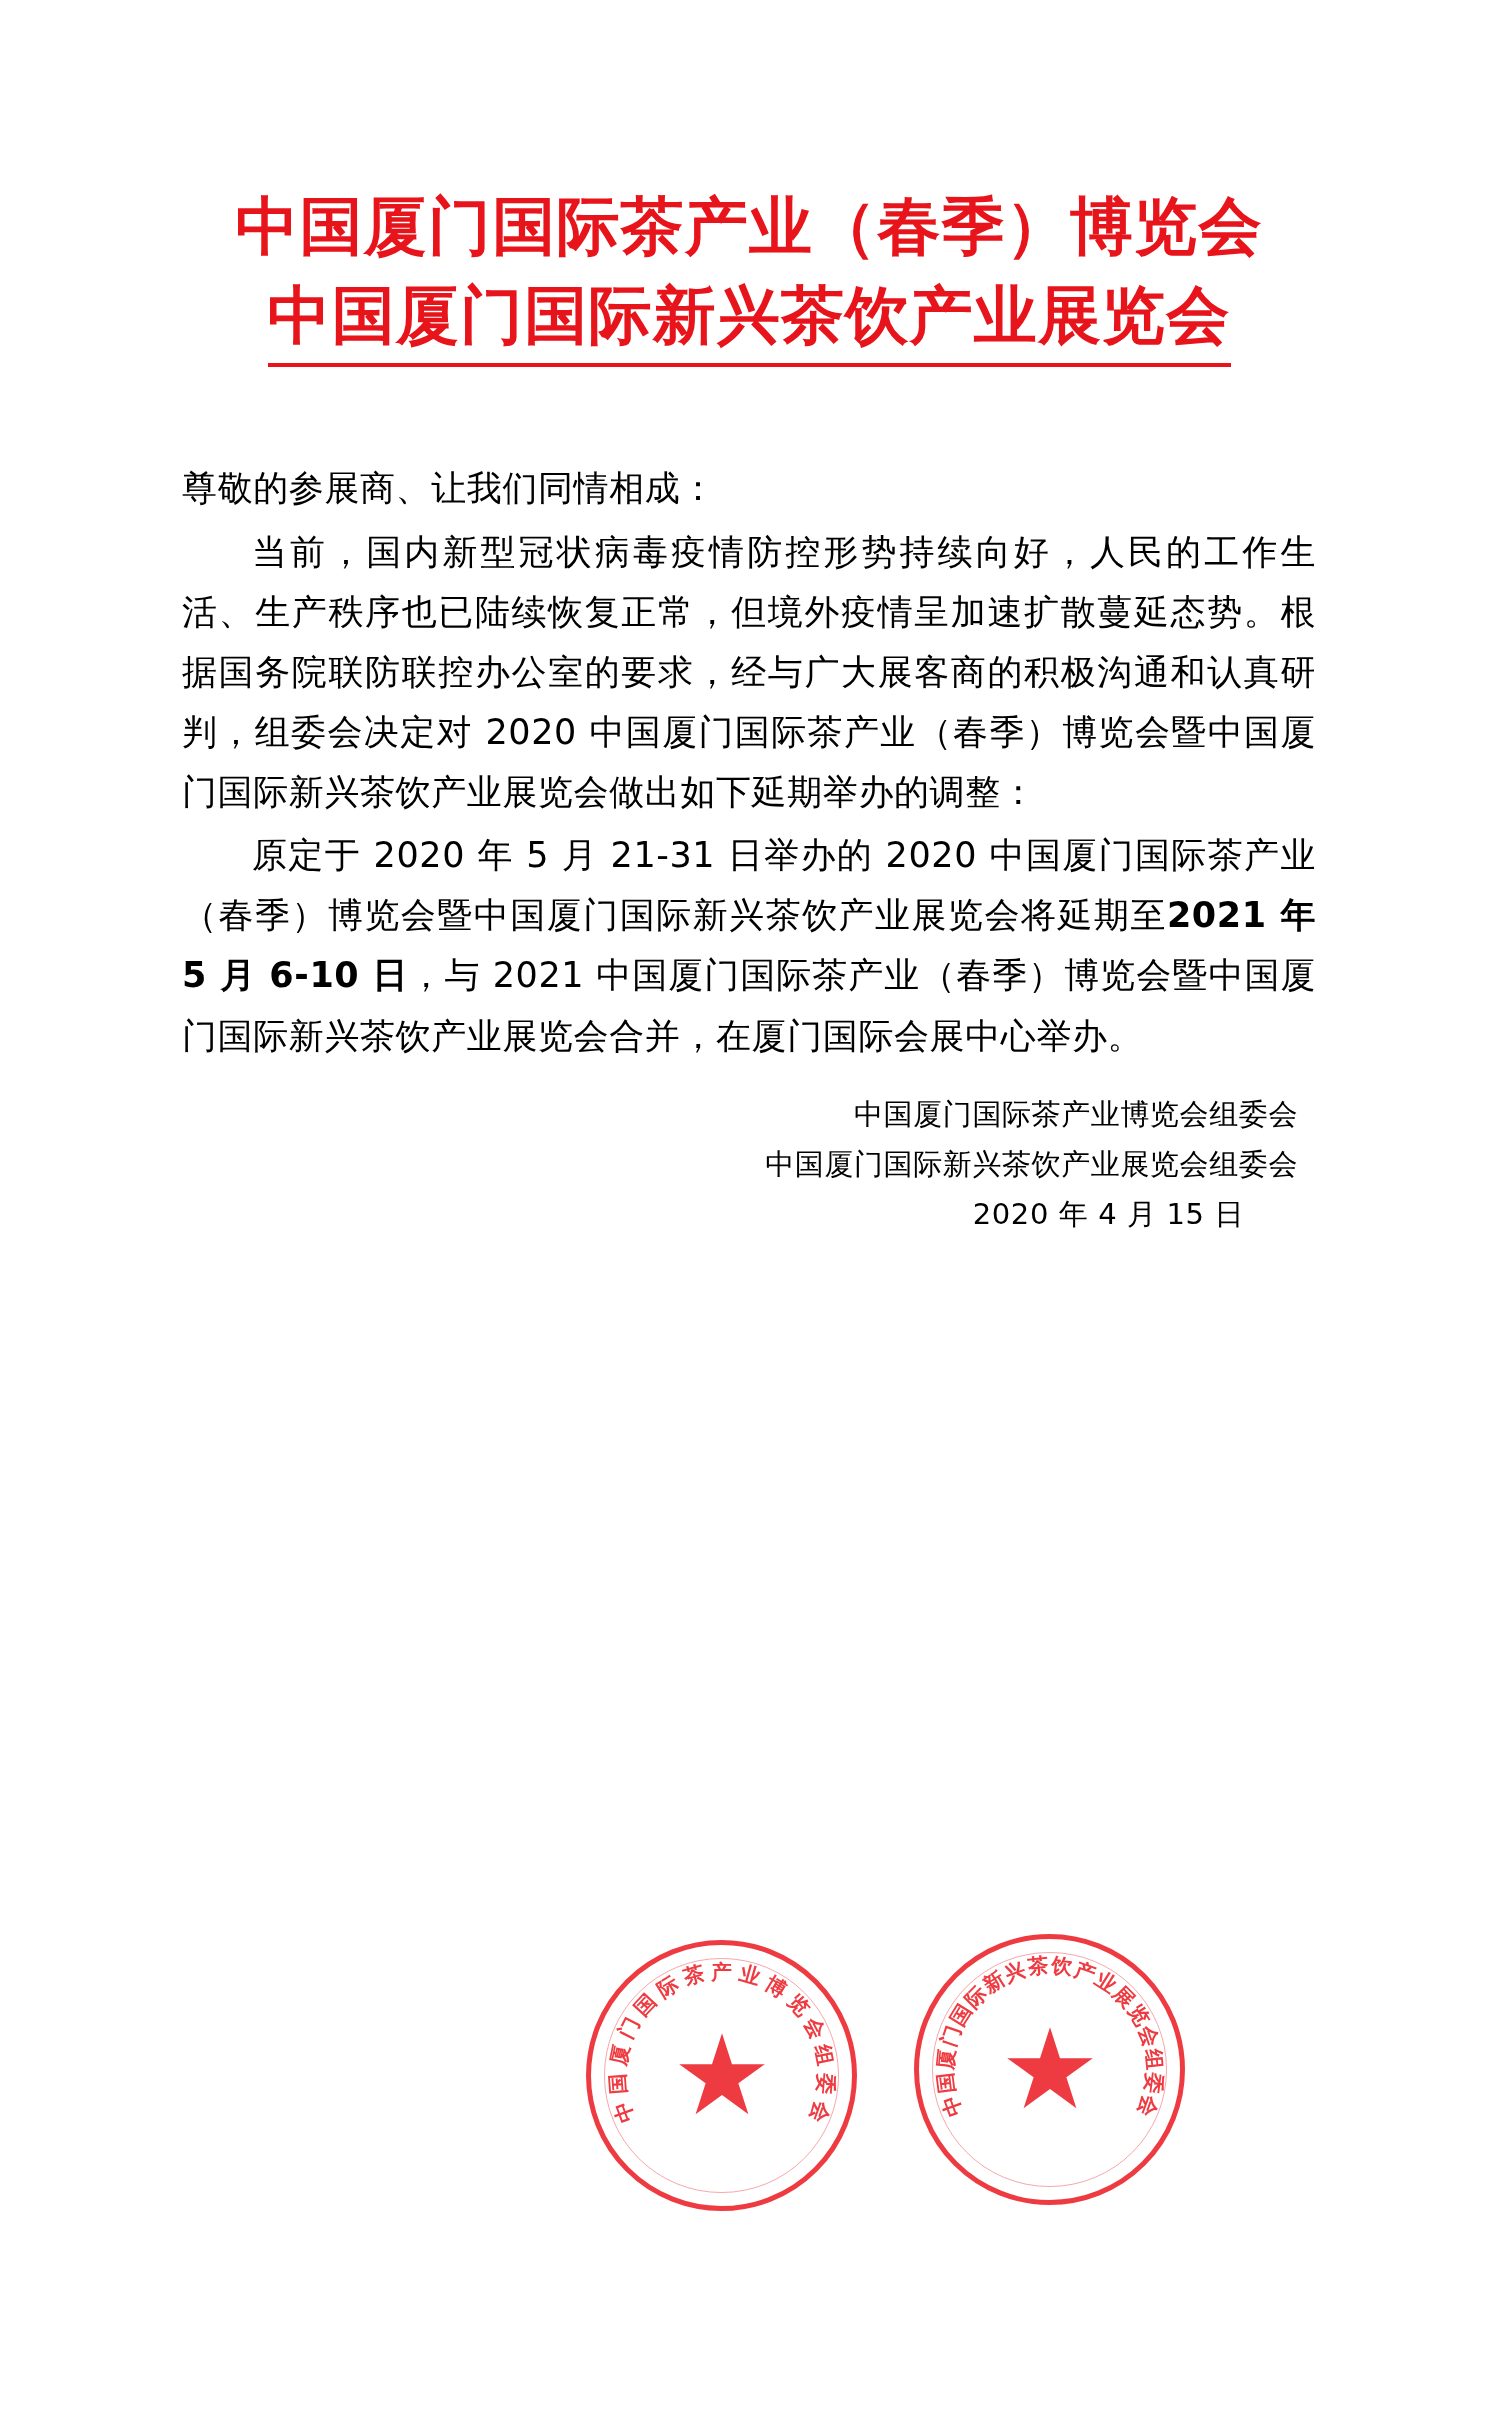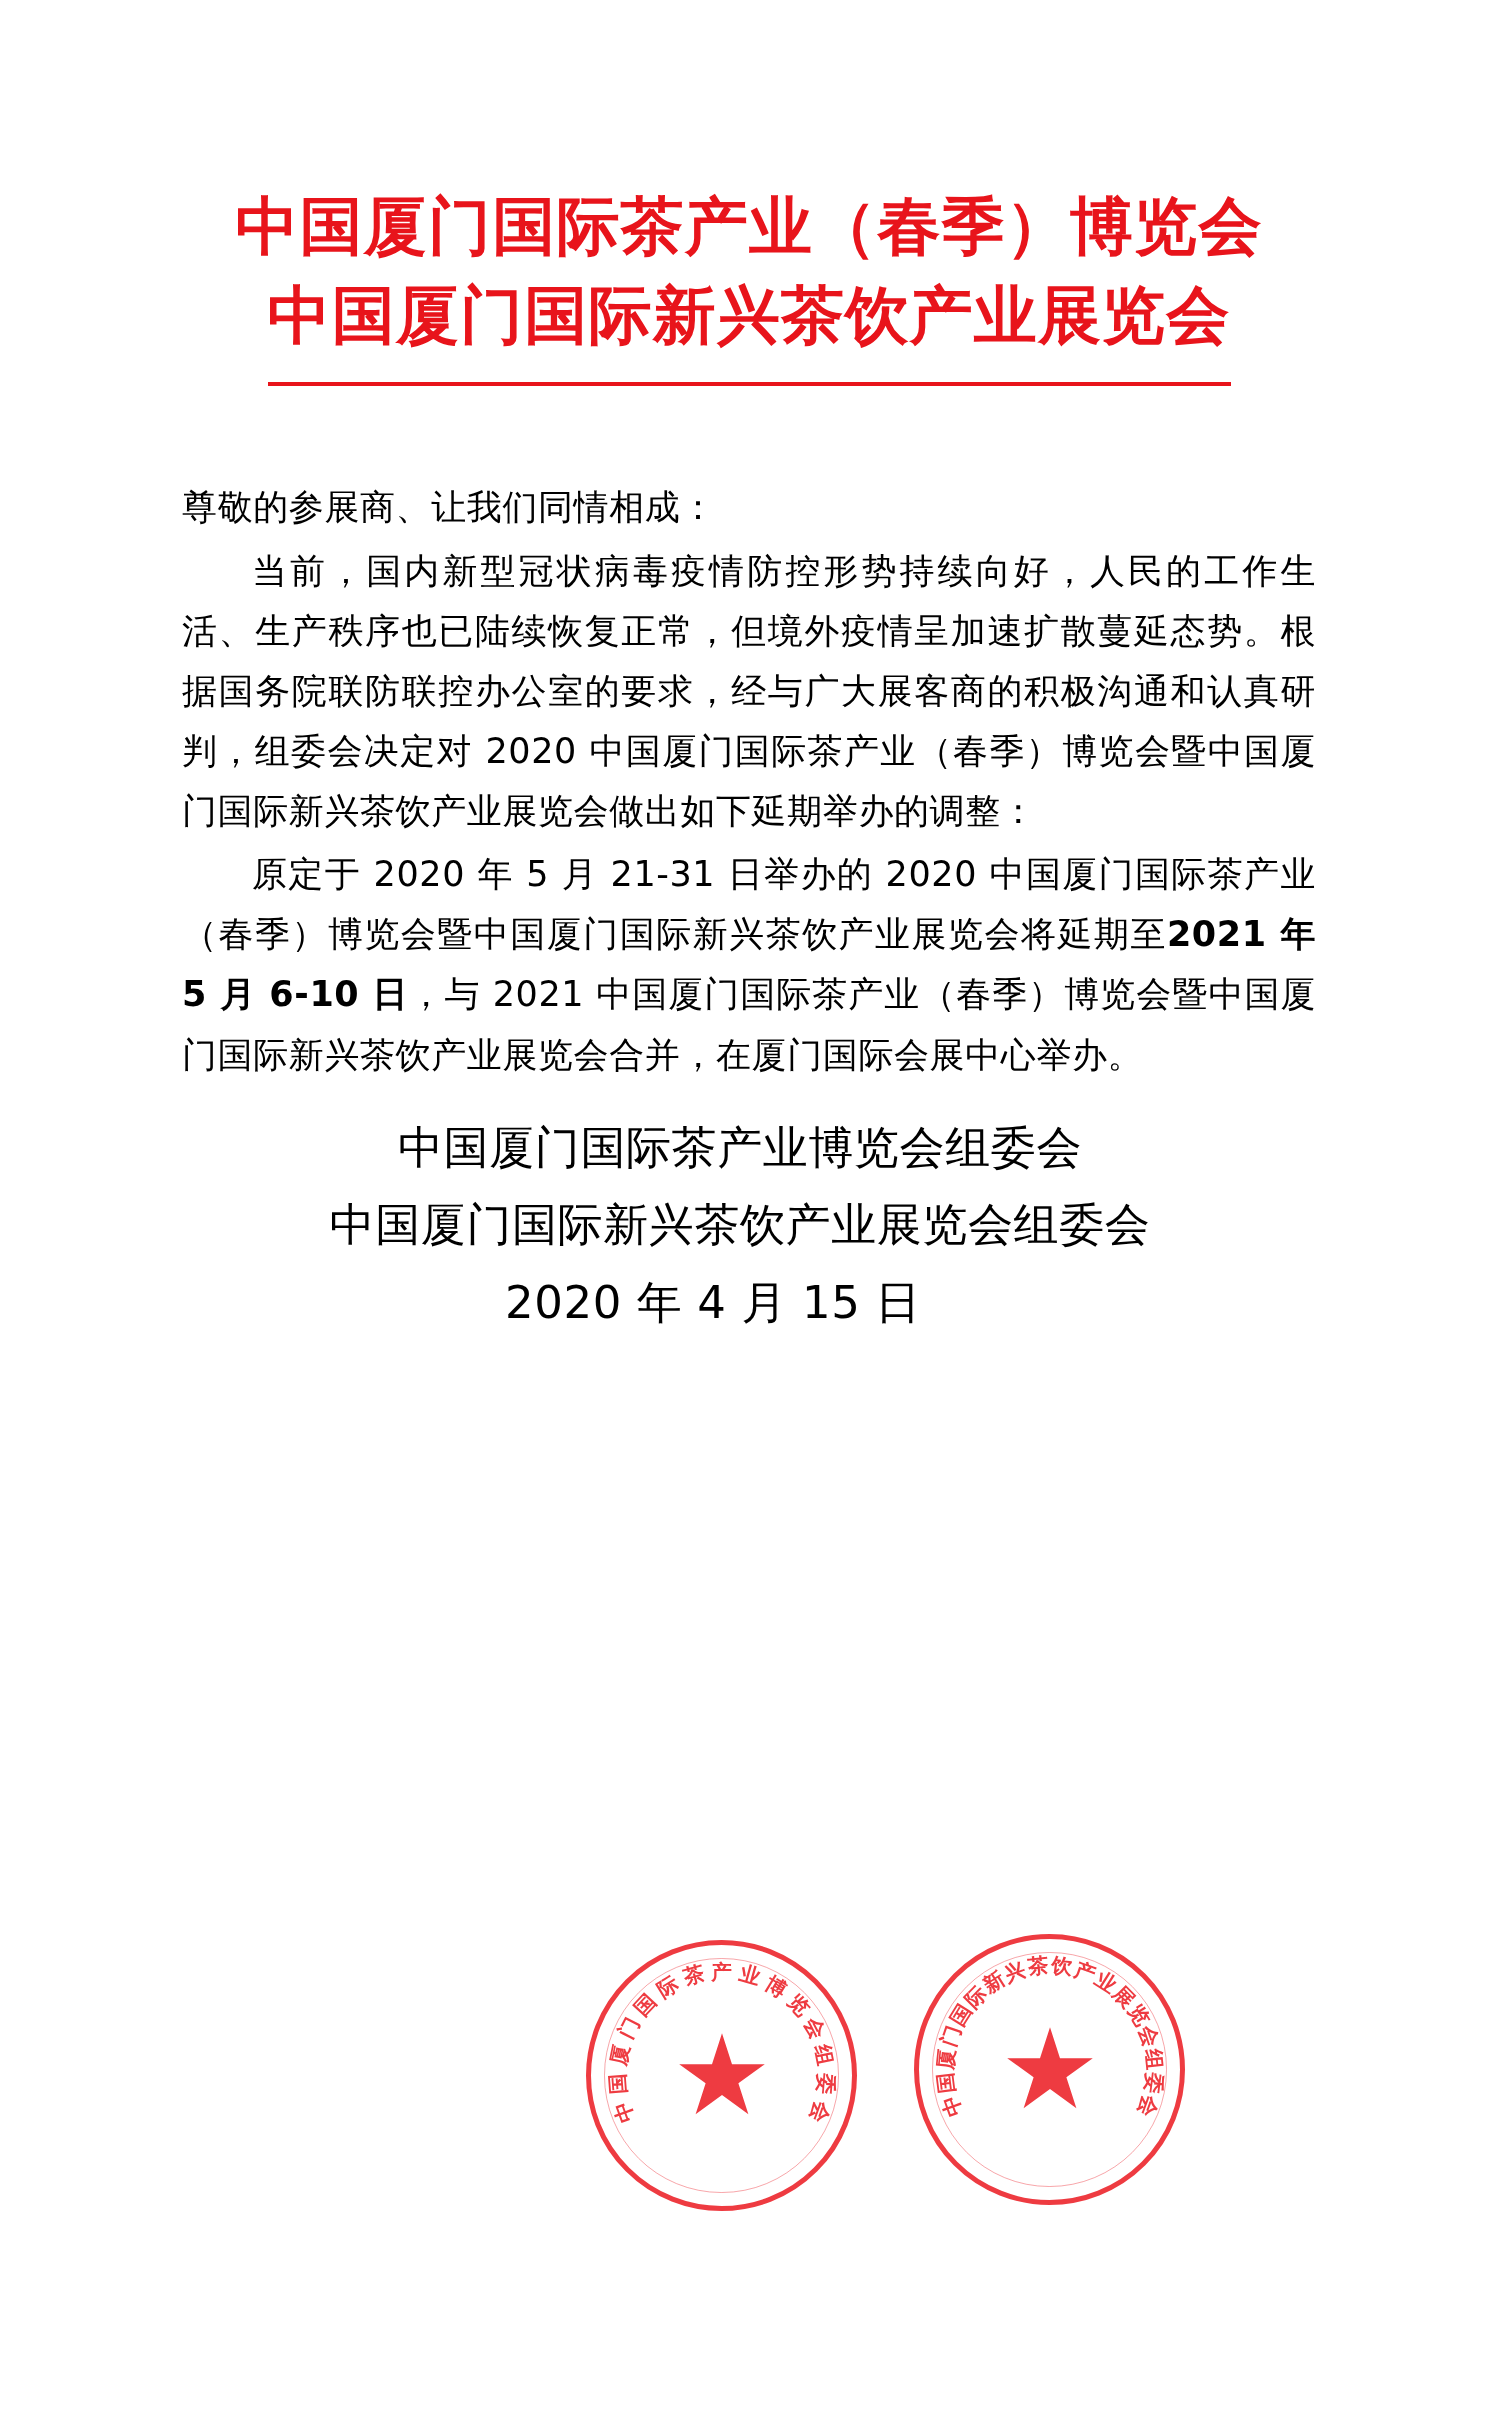--- a/index.html
+++ b/index.html
@@ -32,21 +32,21 @@
     color: #e8141b;
     font-weight: bold;
     font-size: 63px;
     line-height: 1.42;
     letter-spacing: 1.2px;
     white-space: nowrap;
   }
   .letterhead-line.underlined {
     display: inline-block;
     border-bottom: 4.3px solid #e8141b;
-    padding-bottom: 21px;
+    padding-bottom: 2px;
   }
 
   
   .doc-title {
     margin-top: 91px;
     text-align: center;
     font-weight: bold;
     font-size: 43px;
     line-height: 1.6;
     letter-spacing: 0.6px;
@@ -77,22 +77,22 @@
     text-align: justify;
   }
   .bold-inline {
     font-weight: bold;
   }
 
   
   .signature {
     margin-top: 24px;
     position: relative;
-    text-align: center;
-    font-size: 45px;
+    text-align: right;
+    font-size: 29px;
     line-height: 1.72;
     letter-spacing: 0.6px;
     padding-right: 18px;
     z-index: 1;
   }
   .sig-line {
     white-space: nowrap;
   }
   .sig-date {
     margin-right: 54px;

